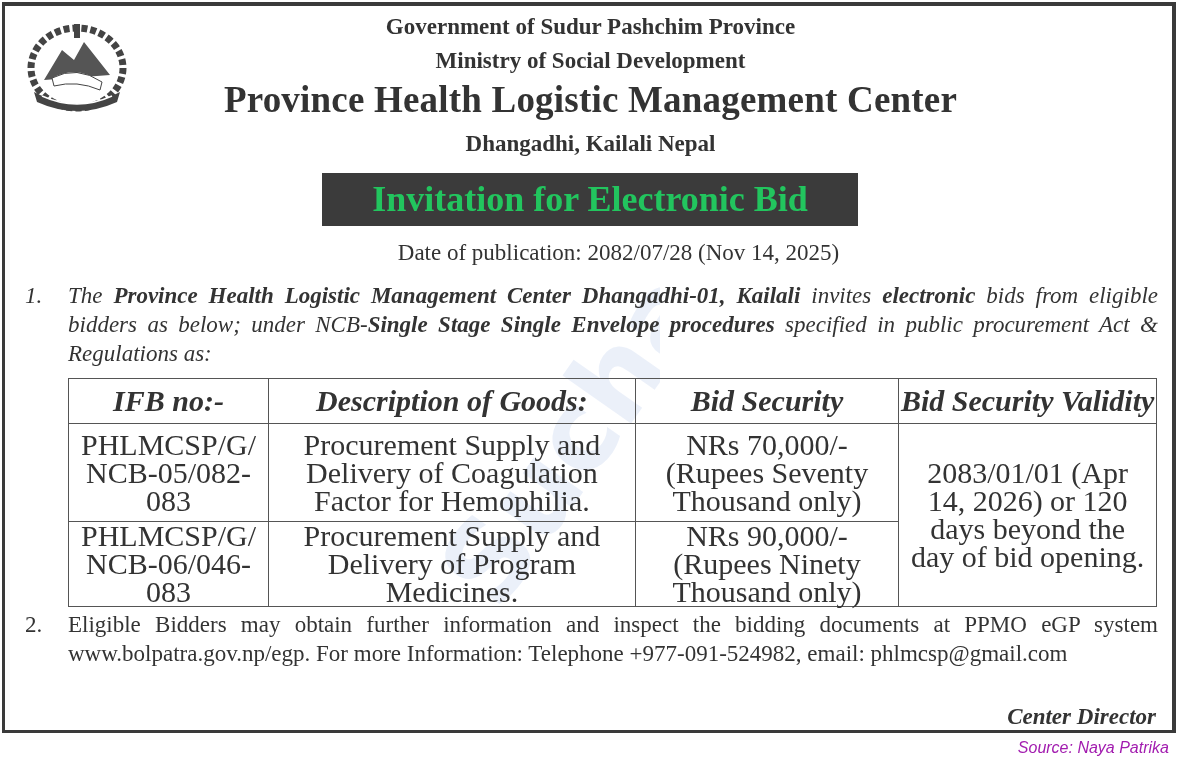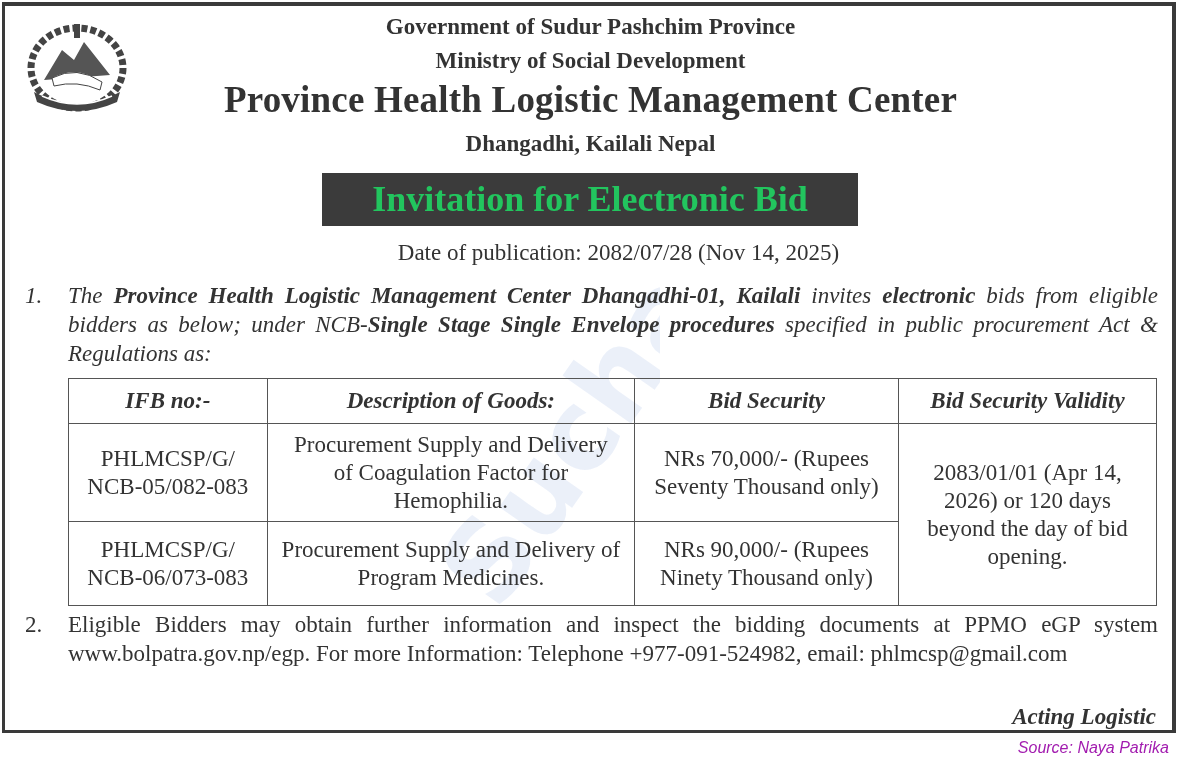--- a/index.html
+++ b/index.html
@@ -15,21 +15,21 @@
   .h4 { top: 131px; font-size: 23px; }
   .banner { position: absolute; left: 322px; top: 173px; width: 536px; height: 53px; background: #3b3b3b;
             color: #22c55e; font-weight: bold; font-size: 36px; text-align: center; line-height: 53px; }
   .pubdate { position: absolute; left: 0; width: 1181px; top: 240px; text-align: center; font-size: 23px; color: #333; margin-left: 28px; }
   .para { position: absolute; left: 25px; width: 1133px; font-size: 23px; line-height: 29px; color: #333; }
   .para .num { position: absolute; left: 0; top: 0; }
   .para .body { margin-left: 43px; text-align: justify; text-align-last: left; }
   .p1 { top: 281px; font-style: italic; }
   .p1 b { font-weight: bold; }
   .p2 { top: 610px; }
-  .bidtable { position: absolute; left: 68px; top: 378px; width: 1089px; border-collapse: collapse; font-size: 23px; color: #333; }
+  .bidtable { position: absolute; left: 68px; top: 378px; width: 1089px; border-collapse: collapse; font-size: 30px; color: #333; }
   .bidtable th, .bidtable td { border: 1.5px solid #555; text-align: center; vertical-align: middle; line-height: 28px; }
   .bidtable th { font-style: italic; font-weight: bold; height: 42px; }
   .bidtable td { padding: 2px 4px; }
   .c1 { width: 196px; } .c2 { width: 366px; margin-left: 39px; } .c3 { width: 262px; } .c4 { width: 256px; }
   .signoff { position: absolute; right: 25px; top: 704px; font-size: 23px; font-style: italic; font-weight: bold; color: #333; }
   .source { position: absolute; right: 12px; top: 739px; font-size: 16px; font-style: italic; font-family: "Liberation Sans", "DejaVu Sans", sans-serif; color: #a21caf; }
   .wm { position: absolute; pointer-events: none; }
 </style>
 </head>
 <body>
@@ -74,26 +74,26 @@
     </tr>
   </thead>
   <tbody>
     <tr style="height:98px;">
       <td style="padding:0 12px;">PHLMCSP/G/ NCB-05/082-083</td>
       <td style="padding:0 14px;">Procurement Supply and Delivery of Coagulation Factor for Hemophilia.</td>
       <td style="padding:0 14px;">NRs 70,000/- (Rupees Seventy Thousand only)</td>
       <td rowspan="2" style="padding:0 10px;">2083/01/01 (Apr 14, 2026) or 120 days beyond the day of bid opening.</td>
     </tr>
     <tr style="height:84px;">
-      <td style="padding:0 12px;">PHLMCSP/G/ NCB-06/073-083</td>
+      <td style="padding:0 12px;">PHLMCSP/G/ NCB-06/046-083</td>
       <td style="padding:0 6px;text-align:center;">Procurement Supply and Delivery of Program Medicines.</td>
       <td style="padding:0 6px;">NRs 90,000/- (Rupees Ninety Thousand only)</td>
     </tr>
   </tbody>
 </table>
 
 <div class="para p2">
   <span class="num">2.</span>
   <div class="body">Eligible Bidders may obtain further information and inspect the bidding documents at PPMO eGP system www.bolpatra.gov.np/egp. For more Information: Telephone +977-091-524982, email: phlmcsp@gmail.com</div>
 </div>
 
-<div class="signoff">Acting Logistic</div>
+<div class="signoff">Center Director</div>
 <div class="source">Source: Naya Patrika</div>
 
 </body></html>

